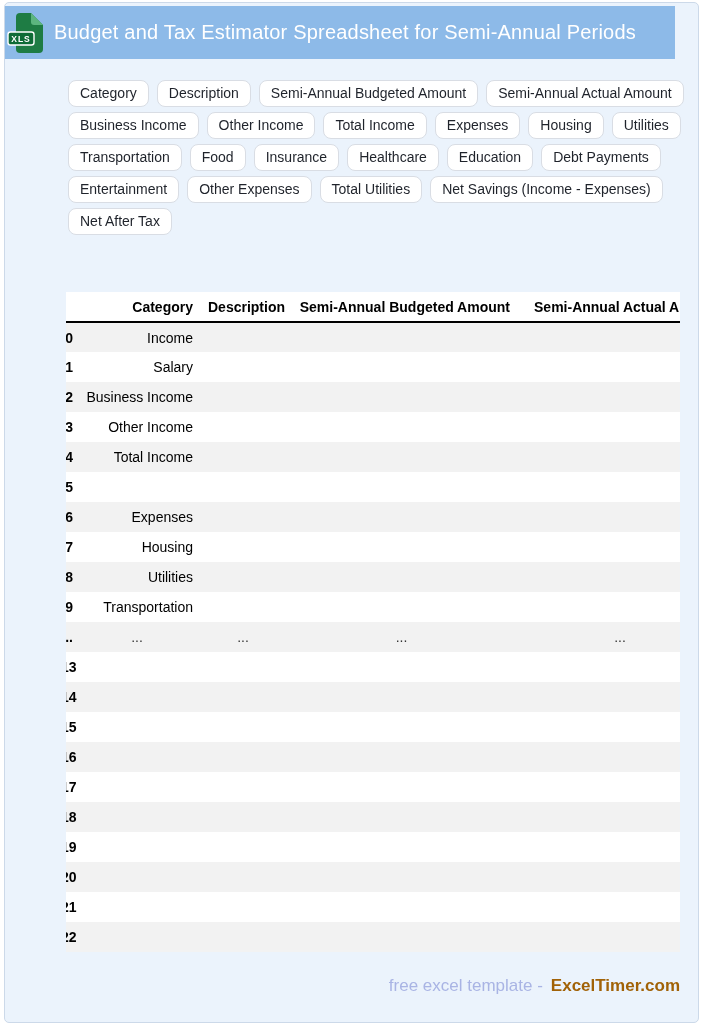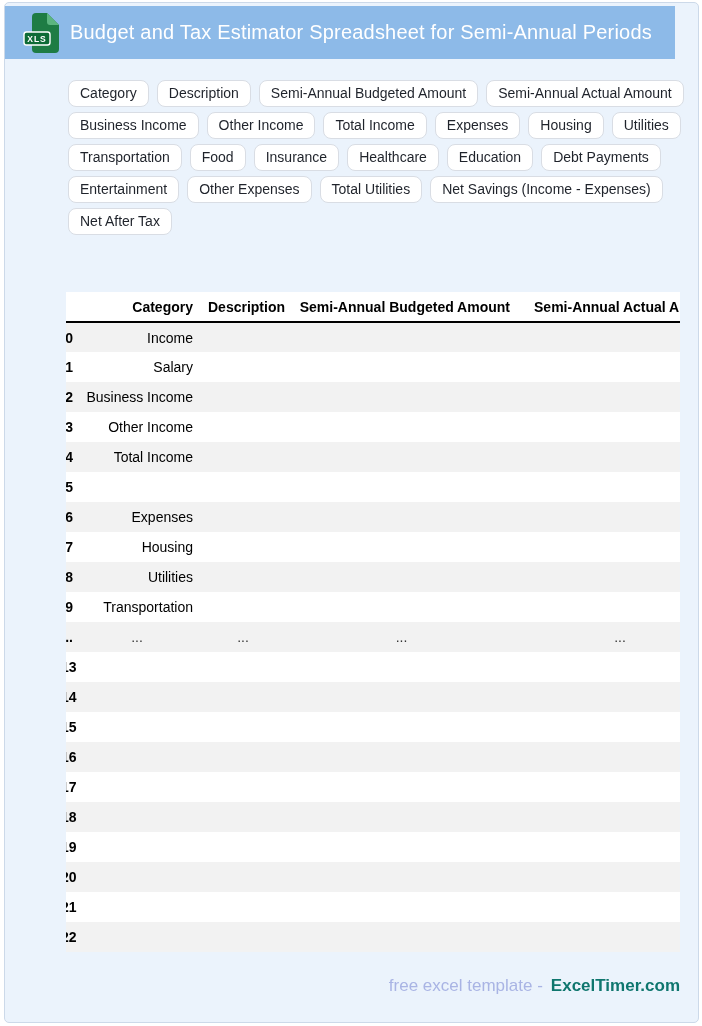--- a/index.html
+++ b/index.html
@@ -19,21 +19,21 @@
     border-radius: 5px;
   }
   .header-bar {
     position: absolute;
     left: 0; top: 3px;
     width: 670px; height: 53px;
     background: #8dbae8;
     display: flex;
     align-items: center;
   }
-  .xls-icon-wrap { margin-left: 16px; display: flex; align-items: flex-end; }
+  .xls-icon-wrap { display: flex; align-items: flex-end; }
   .page-title {
     color: #ffffff;
     font-size: 20px;
     font-weight: 500;
     margin-left: 9px;
     letter-spacing: 0.2px;
     white-space: nowrap;
   }
   .column-tags {
     position: absolute;
@@ -83,21 +83,21 @@
   .preview-table tbody tr:nth-child(odd) { background: #f2f2f2; }
   .preview-table tbody tr:nth-child(even) { background: #ffffff; }
   .preview-table tbody tr.ellipsis td { text-align: center; color: #333; }
   .footer {
     position: absolute;
     right: 18px; top: 973px;
     font-size: 17px;
     white-space: nowrap;
   }
   .footer-text { color: #a9b4e4; }
-  .brand-link { color: #0f766e; font-weight: bold; margin-left: 8px; text-decoration: none; }
+  .brand-link { color: #a16207; font-weight: bold; margin-left: 8px; text-decoration: none; }
 </style>
 </head>
 <body>
 
 <div class="page-card">
 
   <div class="header-bar">
     <span class="xls-icon-wrap">
       <svg width="40" height="44" viewBox="0 0 40 44">
         <path d="M11 6 a4 4 0 0 1 4 -4 h11 l12 12 v24 a4 4 0 0 1 -4 4 h-19 a4 4 0 0 1 -4 -4 z" fill="#1e7c44"></path>

